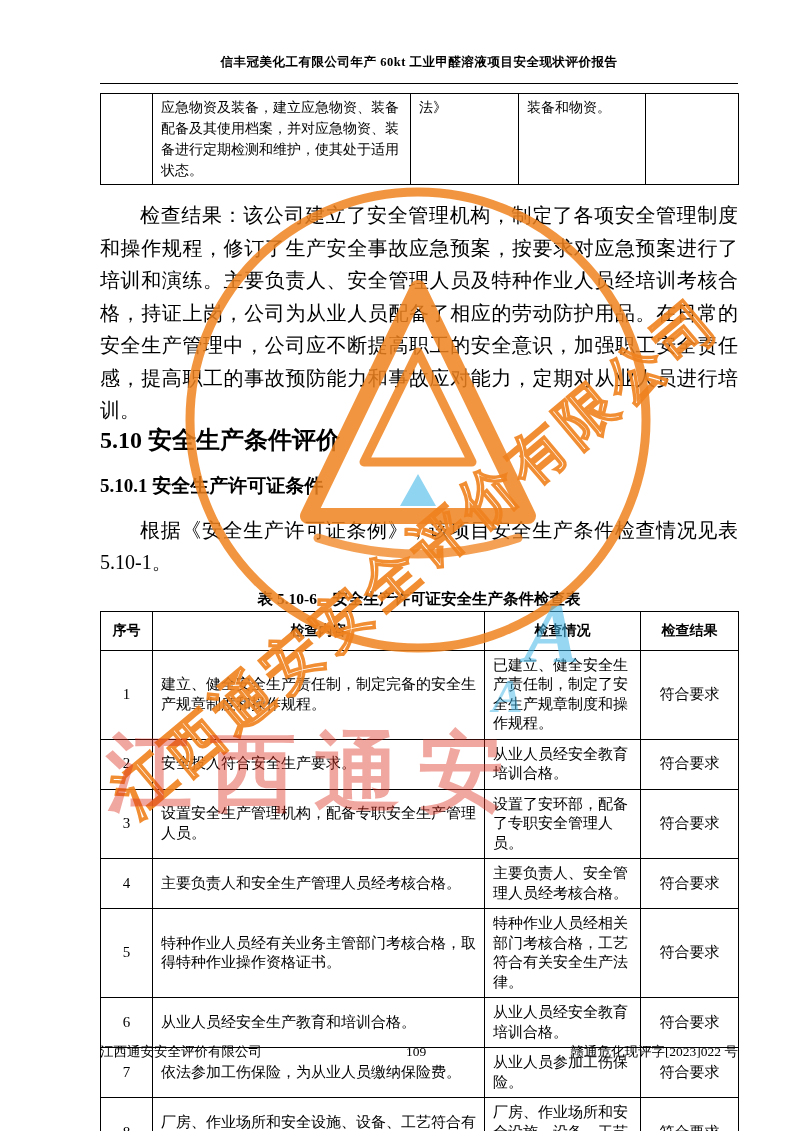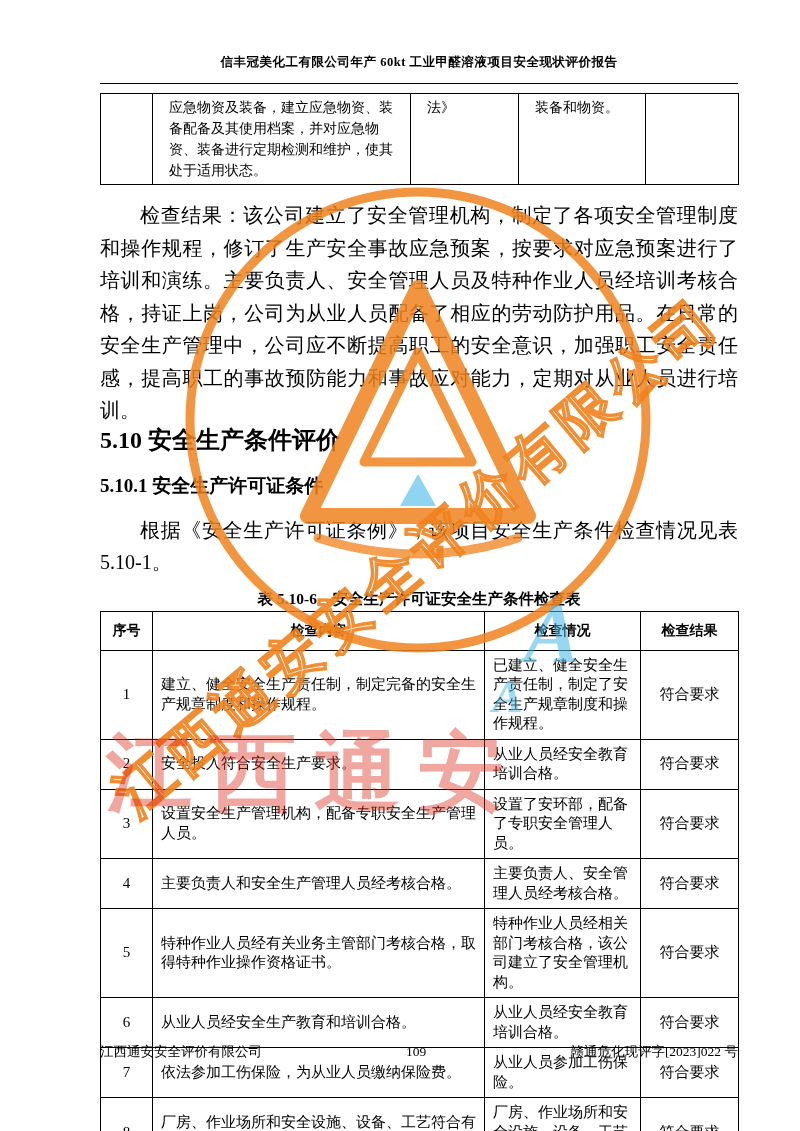--- a/index.html
+++ b/index.html
@@ -23,21 +23,21 @@
     padding-bottom:12px;
     border-bottom:1px solid #000;
   }
   table { border-collapse:collapse; width:100%; }
   .top-table { margin-top:9px; table-layout:fixed; }
   .top-table td {
     border:1px solid #000;
     font-size:14px;
     line-height:21px;
     vertical-align:top;
-    padding:3px 16px;
+    padding:3px 8px;
     text-align:left;
   }
   .para {
     margin-top:14px;
     font-size:20px;
     line-height:32.5px;
     text-align:justify;
     text-indent:2em;
   }
   .h-section {
@@ -163,21 +163,21 @@
         </tr>
         <tr>
           <td class="c-no">4</td>
           <td class="c-content">主要负责人和安全生产管理人员经考核合格。</td>
           <td class="c-situation">主要负责人、安全管理人员经考核合格。</td>
           <td class="c-result">符合要求</td>
         </tr>
         <tr>
           <td class="c-no">5</td>
           <td class="c-content">特种作业人员经有关业务主管部门考核合格，取得特种作业操作资格证书。</td>
-          <td class="c-situation">特种作业人员经相关部门考核合格，该公司建立了安全管理机构。</td>
+          <td class="c-situation">特种作业人员经相关部门考核合格，工艺符合有关安全生产法律。</td>
           <td class="c-result">符合要求</td>
         </tr>
         <tr>
           <td class="c-no">6</td>
           <td class="c-content">从业人员经安全生产教育和培训合格。</td>
           <td class="c-situation">从业人员经安全教育培训合格。</td>
           <td class="c-result">符合要求</td>
         </tr>
         <tr>
           <td class="c-no">7</td>

